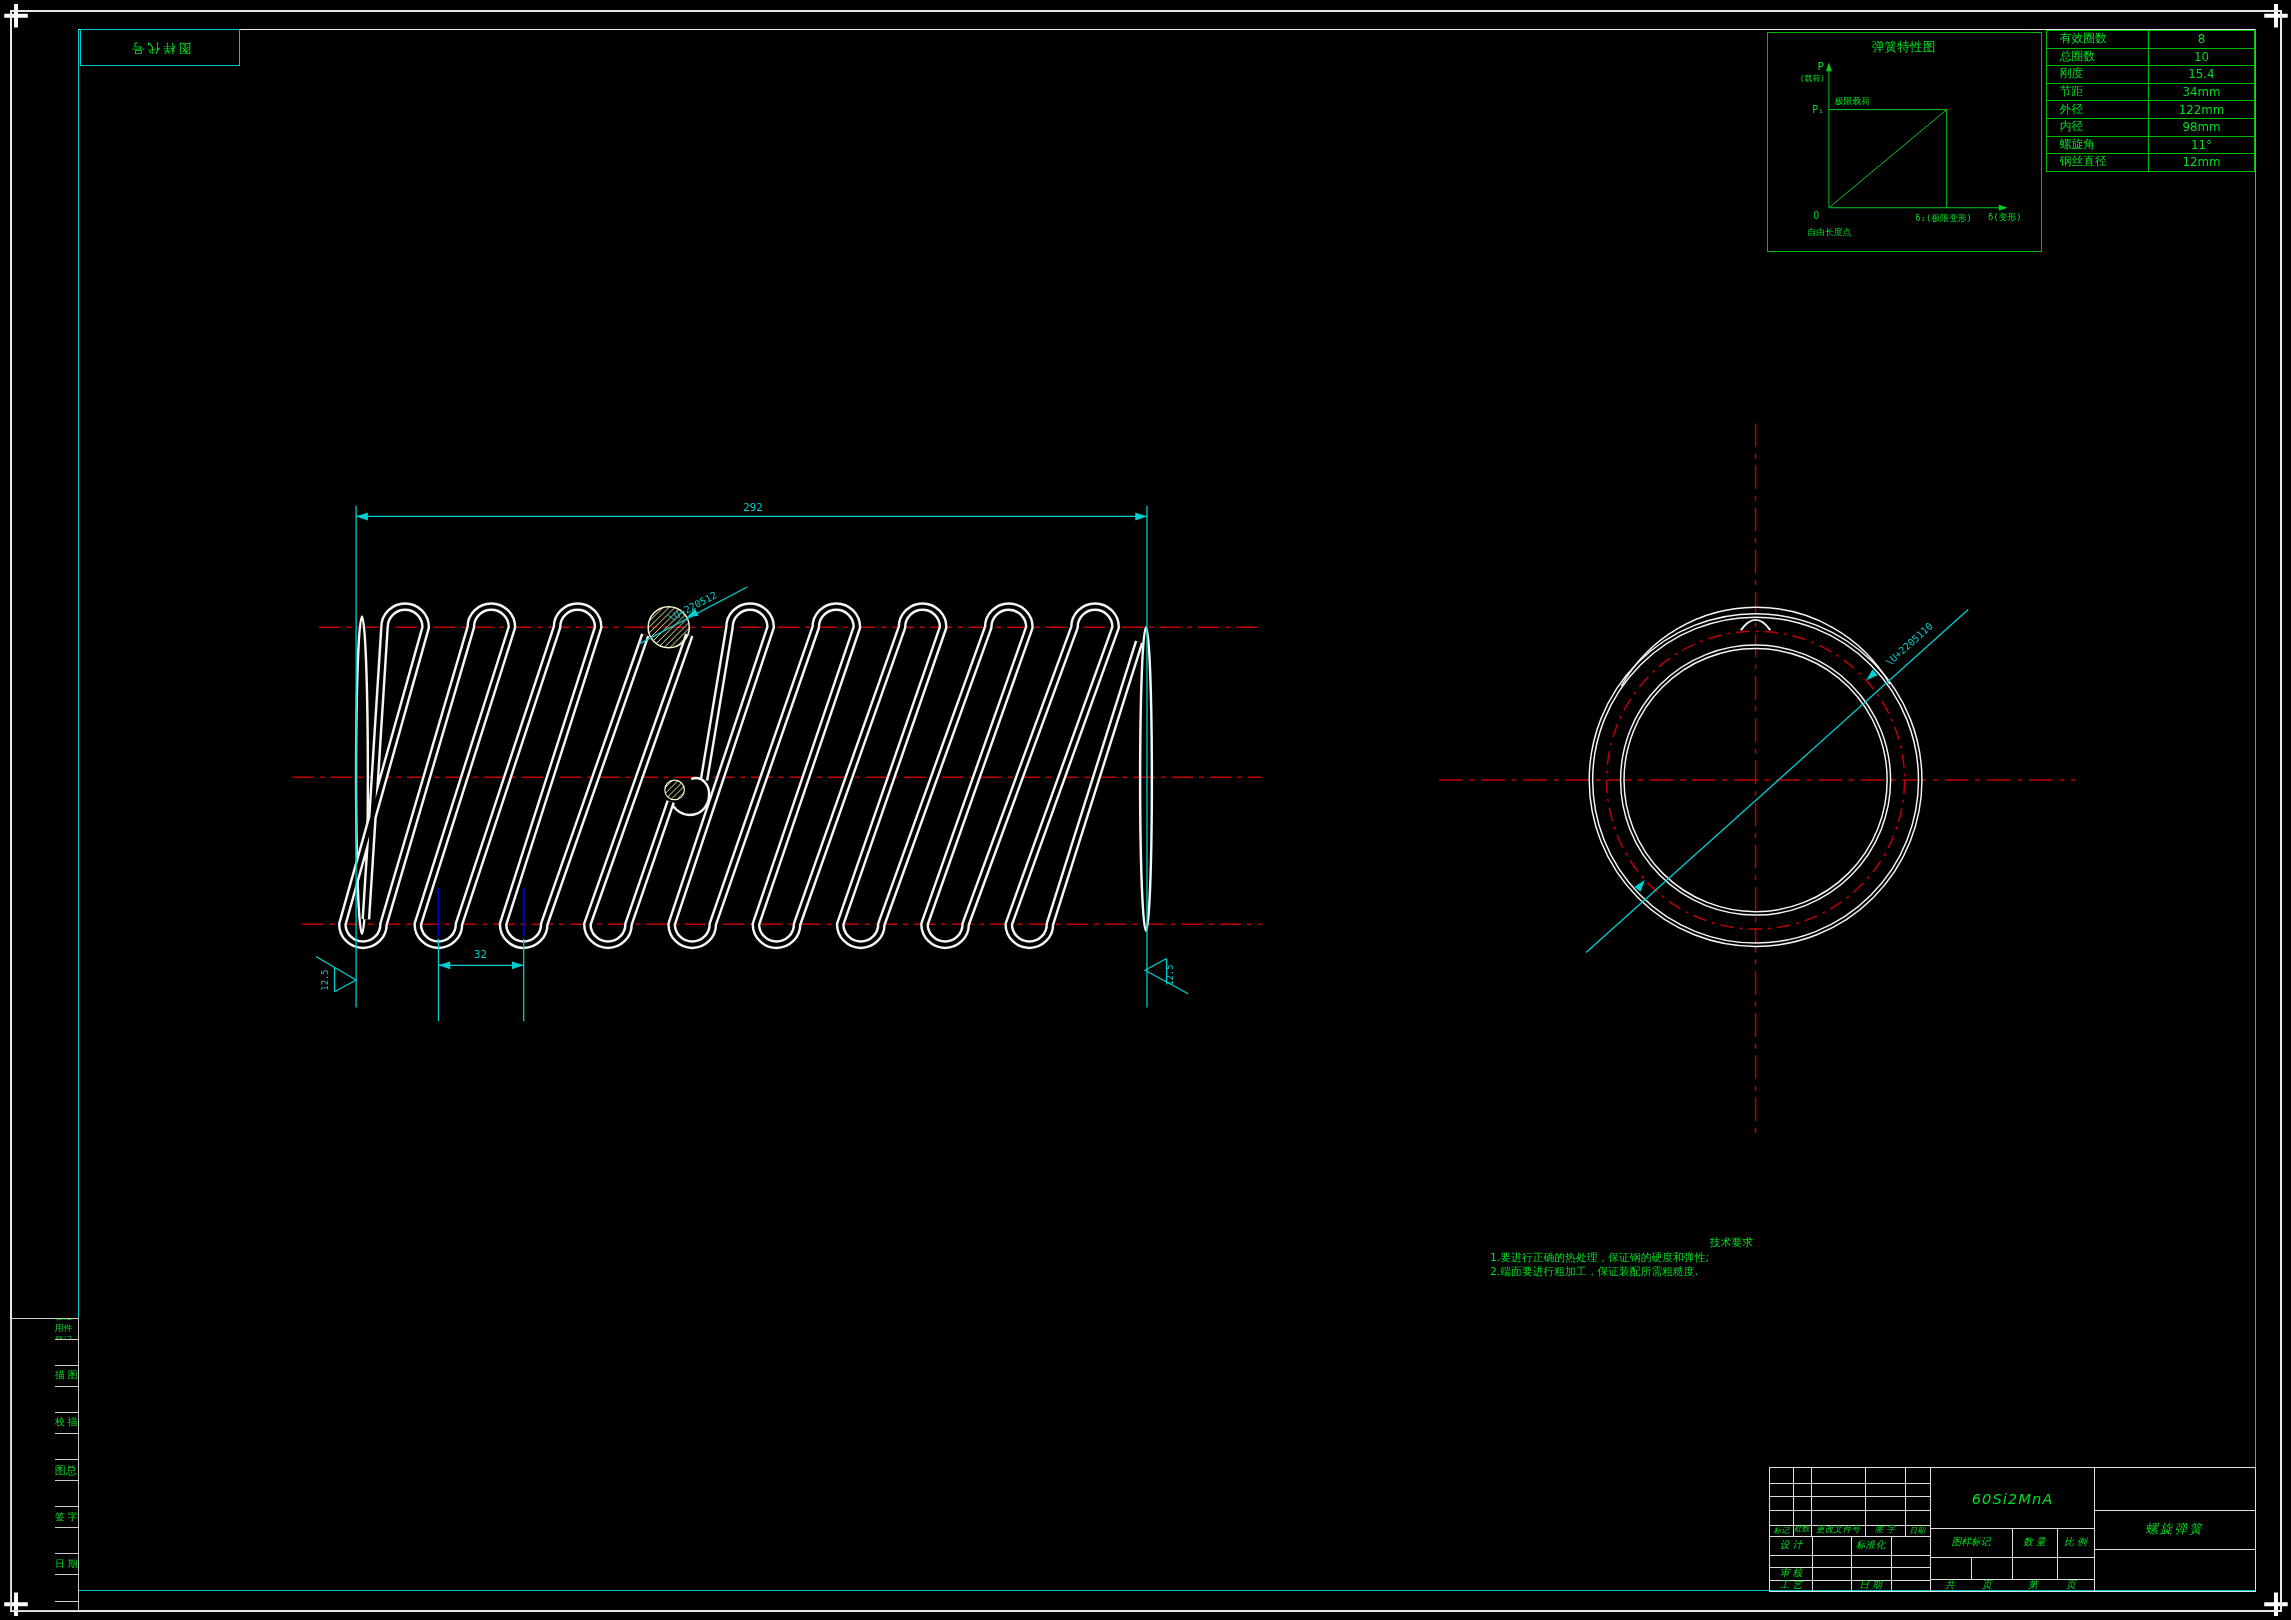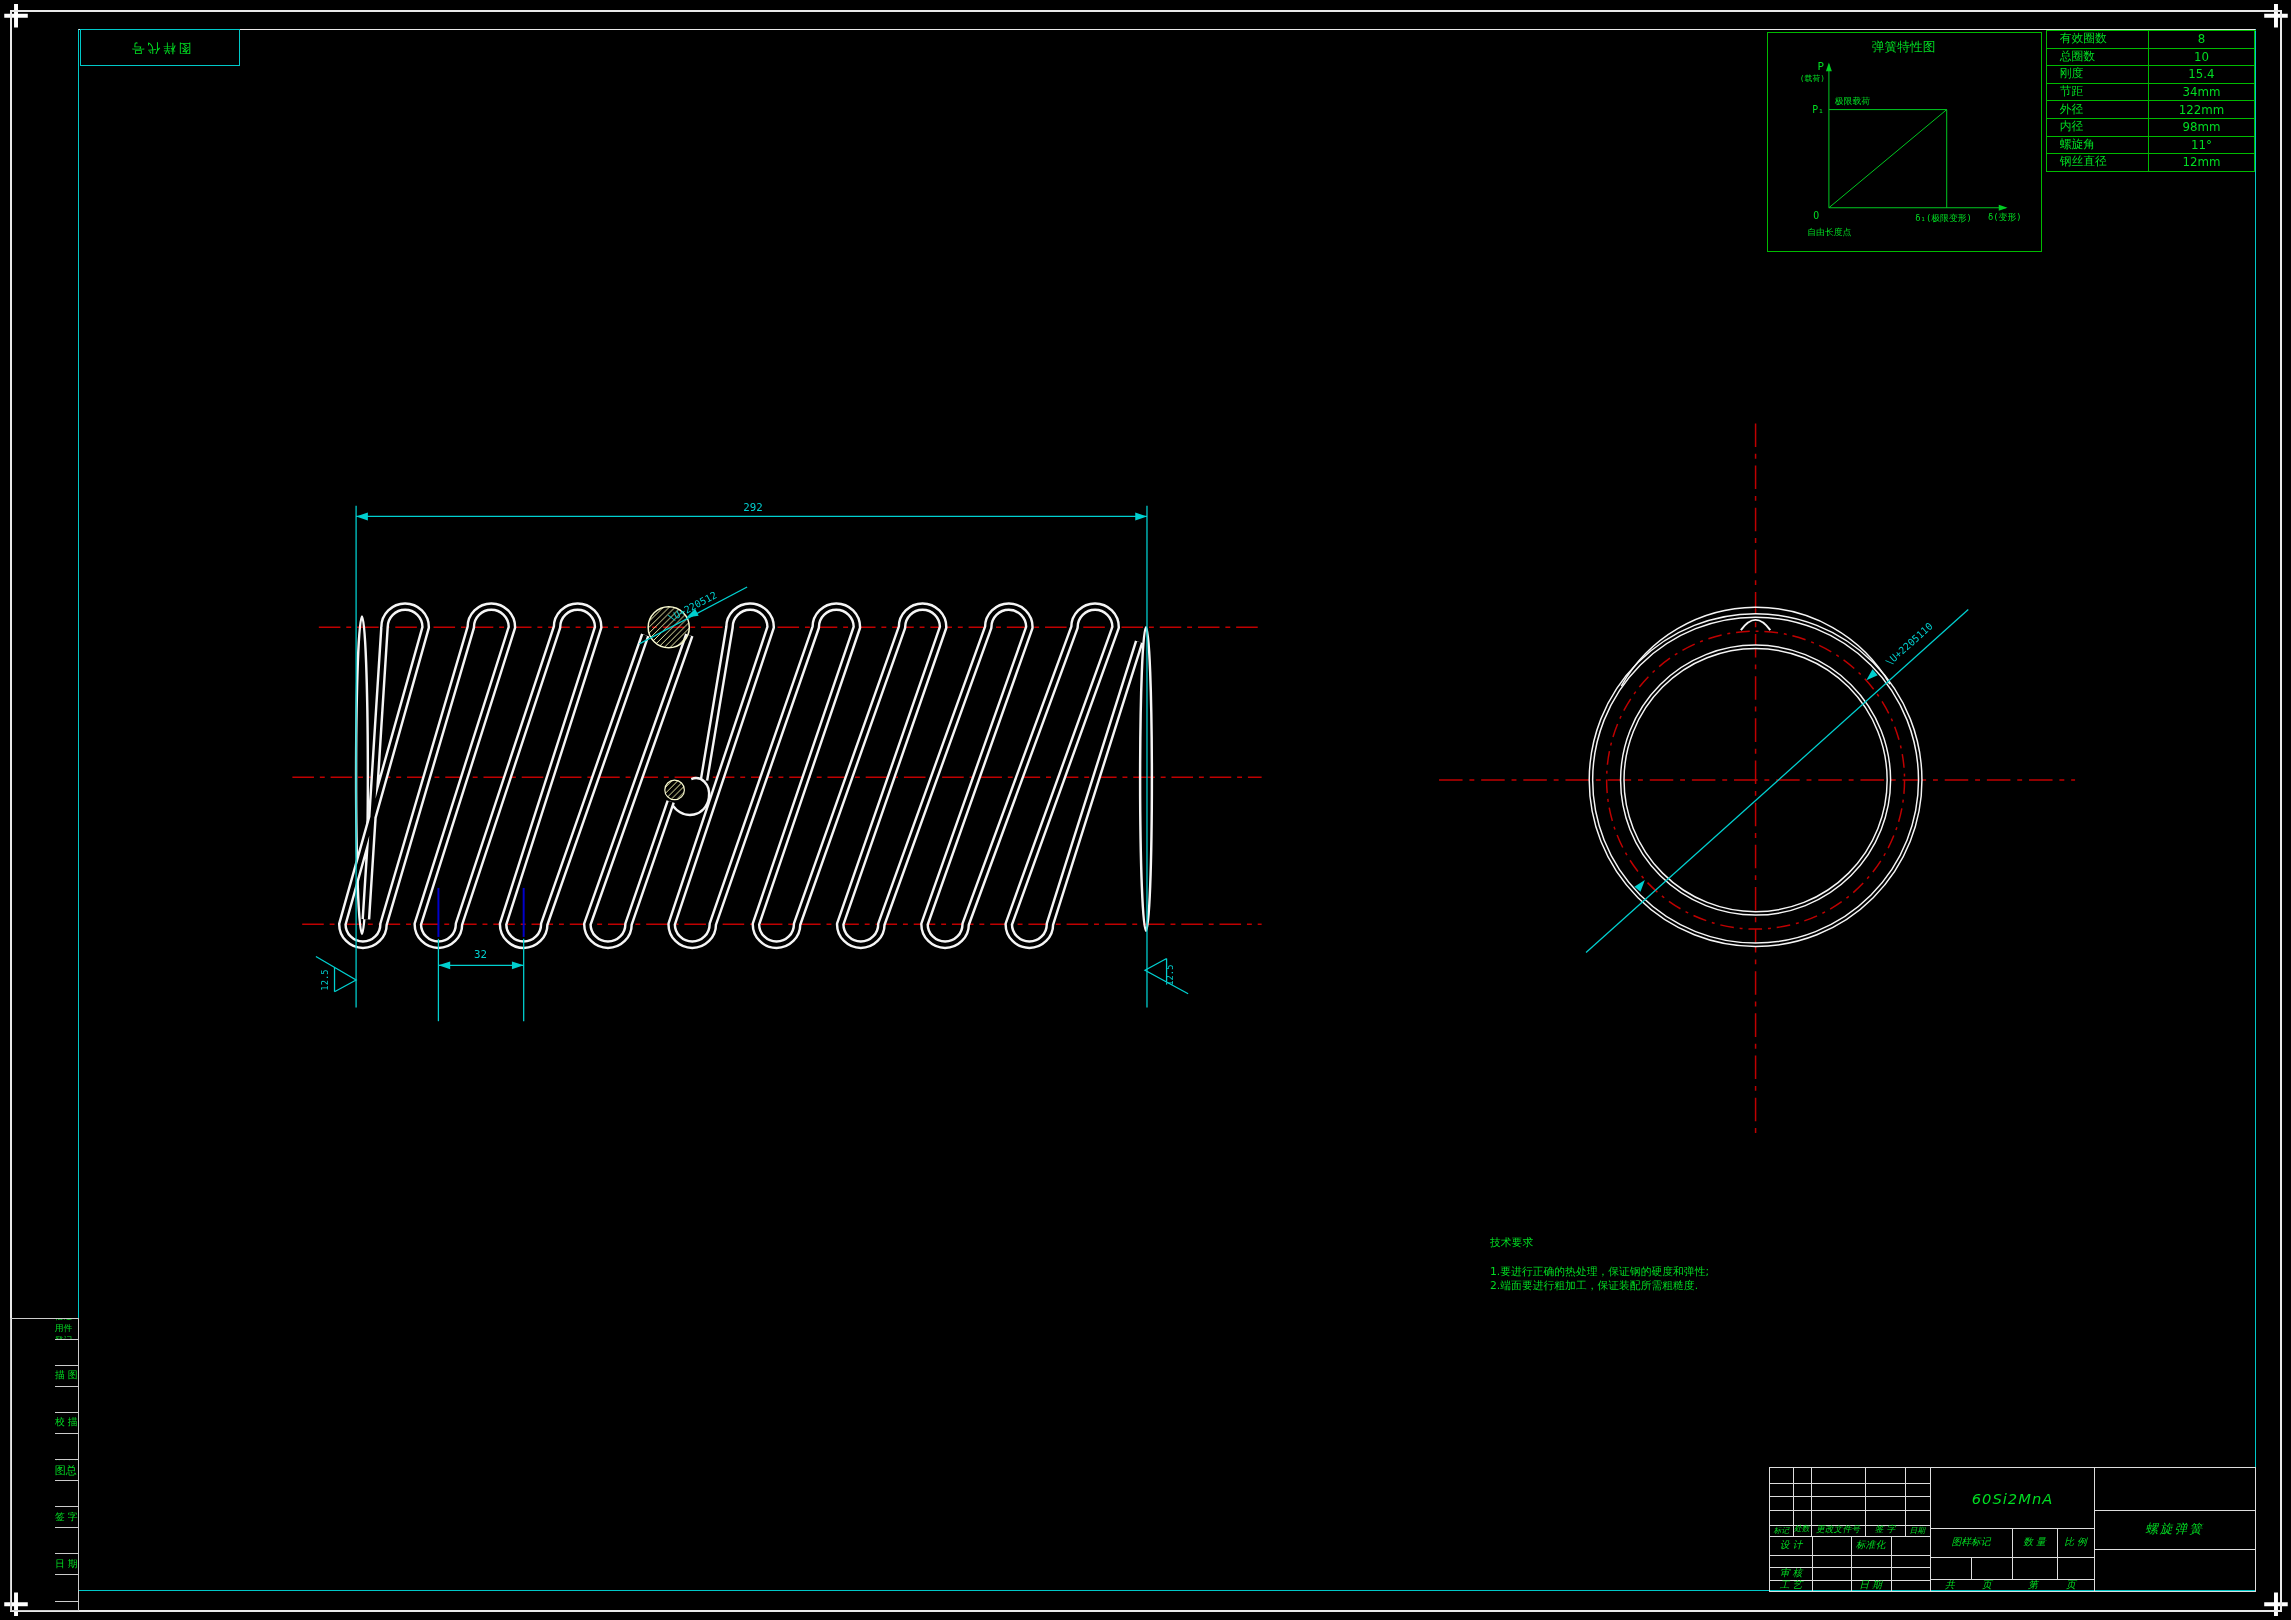--- a/index.html
+++ b/index.html
@@ -21,21 +21,21 @@
   .spec-row{display:flex;height:17.6px;}
   .spec-row>div{border-right:1px solid #00bb00;border-bottom:1px solid #00bb00;color:#00dd22;
                 font-size:11.8px;display:flex;align-items:center;}
   .spec-label{width:102px;padding-left:12.7px;box-sizing:border-box;}
   .spec-value{width:106px;justify-content:center;box-sizing:border-box;}
   .und{}
   
   #char-box{left:1767px;top:32px;width:273px;height:218px;border:1px solid #00bb00;}
   
   #tech-notes{left:1490px;top:1236px;width:263px;color:#00dd22;font-size:10.8px;line-height:14.7px;}
-  #tech-notes .tn-title{text-align:left;margin-bottom:14px;}
+  #tech-notes .tn-title{text-align:right;margin-bottom:0;}
   
   #title-block{left:1769px;top:1467px;width:485px;height:123px;border:1px solid #dddddd;font-size:9.8px;}
   
   #sidebar{left:9.8px;top:1318px;width:69px;height:293px;border:1px solid #cccccc;box-sizing:border-box;}
   .sb-cell{border-bottom:1px solid #cccccc;display:flex;align-items:center;justify-content:center;
            color:#00dd22;overflow:hidden;margin-left:44px;}
   svg text{font-family:"DejaVu Sans Mono","DejaVu Sans",monospace;}
 </style>
 </head>
 <body>

